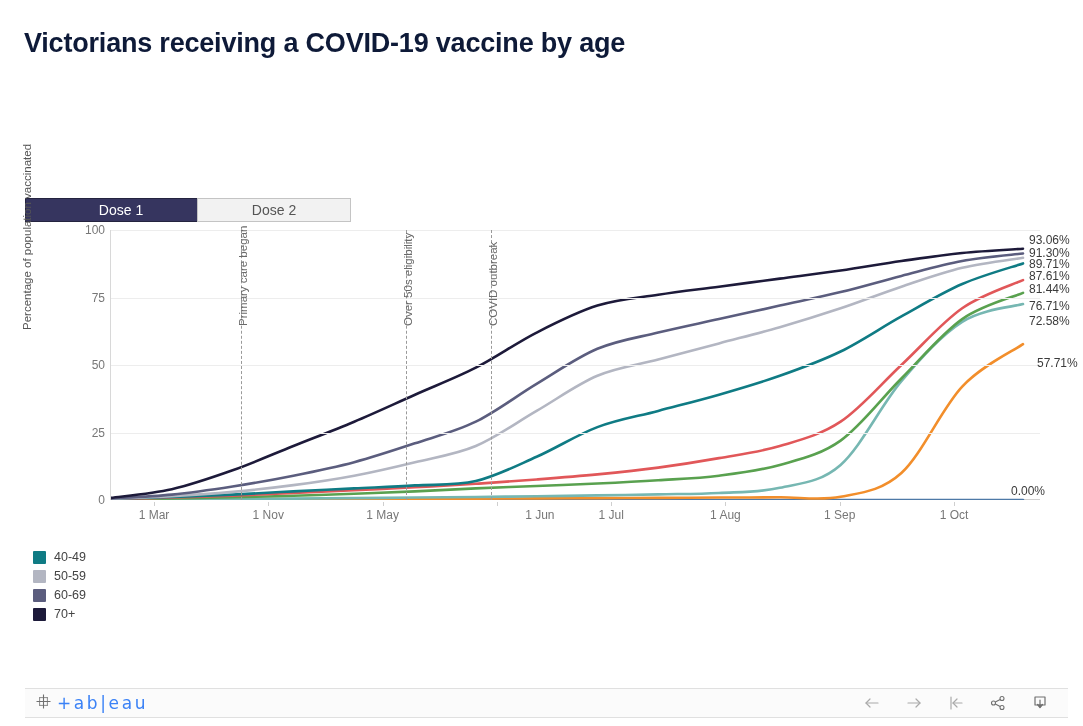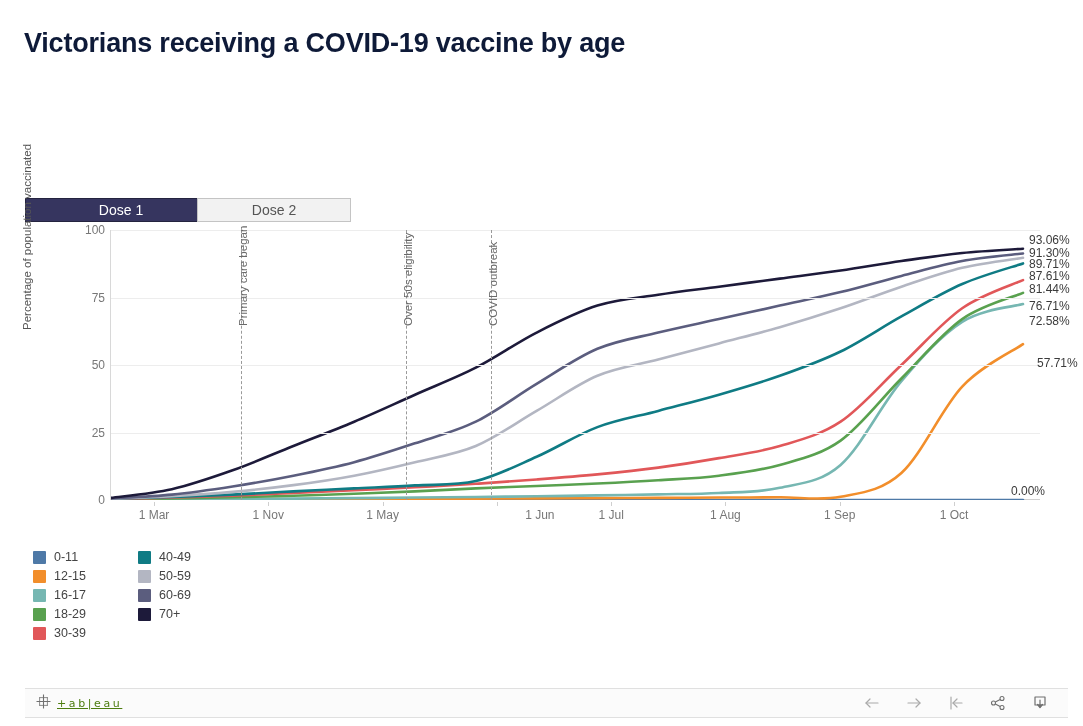--- a/index.html
+++ b/index.html
@@ -186,25 +186,24 @@
     background: #fbfbfb;
     border-top: 1px solid #e0e0e0;
     border-bottom: 1px solid #e0e0e0;
     display: flex;
     align-items: center;
     justify-content: space-between;
     padding: 0 10px;
   }
   #tableau-brand { display: flex; align-items: center; gap: 5px; }
   #tableau-wordmark {
-    font-size: 11px;
+    font-size: 17px;
     letter-spacing: 2.6px;
-    color: #4d7c0f;
+    color: #3b82f6;
     font-family: "DejaVu Sans", sans-serif;
-    text-decoration: underline;
   }
   #footer-actions { display: flex; align-items: center; gap: 22px; padding-right: 8px; }
   .tb-icon {
     width: 20px; height: 20px;
     display: flex; align-items: center; justify-content: center;
     cursor: pointer;
     color: #aaa;
   }
   .tb-icon.dark { color: #707070; }
 </style>
@@ -278,42 +277,20 @@
           <div class="x-tick" style="left: 615.429px;">1 Aug</div>
           <div class="x-tickmark" style="left: 729.714px;"></div>
           <div class="x-tick" style="left: 729.714px;">1 Sep</div>
           <div class="x-tickmark" style="left: 844px;"></div>
           <div class="x-tick" style="left: 844px;">1 Oct</div>
         </div>
     </div>
 
     <div id="legend">
       <div class="legend-cols">
-        <div class="legend-col" id="legend-col-1">
-            <div class="legend-item">
-              <span class="swatch" style="background: rgb(78, 121, 167);"></span>
-              <span class="legend-label">0-11</span>
-            </div>
-            <div class="legend-item">
-              <span class="swatch" style="background: rgb(242, 142, 43);"></span>
-              <span class="legend-label">12-15</span>
-            </div>
-            <div class="legend-item">
-              <span class="swatch" style="background: rgb(118, 183, 178);"></span>
-              <span class="legend-label">16-17</span>
-            </div>
-            <div class="legend-item">
-              <span class="swatch" style="background: rgb(89, 161, 79);"></span>
-              <span class="legend-label">18-29</span>
-            </div>
-            <div class="legend-item">
-              <span class="swatch" style="background: rgb(225, 87, 89);"></span>
-              <span class="legend-label">30-39</span>
-            </div>
-          </div>
         <div class="legend-col" id="legend-col-2">
             <div class="legend-item">
               <span class="swatch" style="background: rgb(15, 123, 132);"></span>
               <span class="legend-label">40-49</span>
             </div>
             <div class="legend-item">
               <span class="swatch" style="background: rgb(179, 182, 194);"></span>
               <span class="legend-label">50-59</span>
             </div>
             <div class="legend-item">

